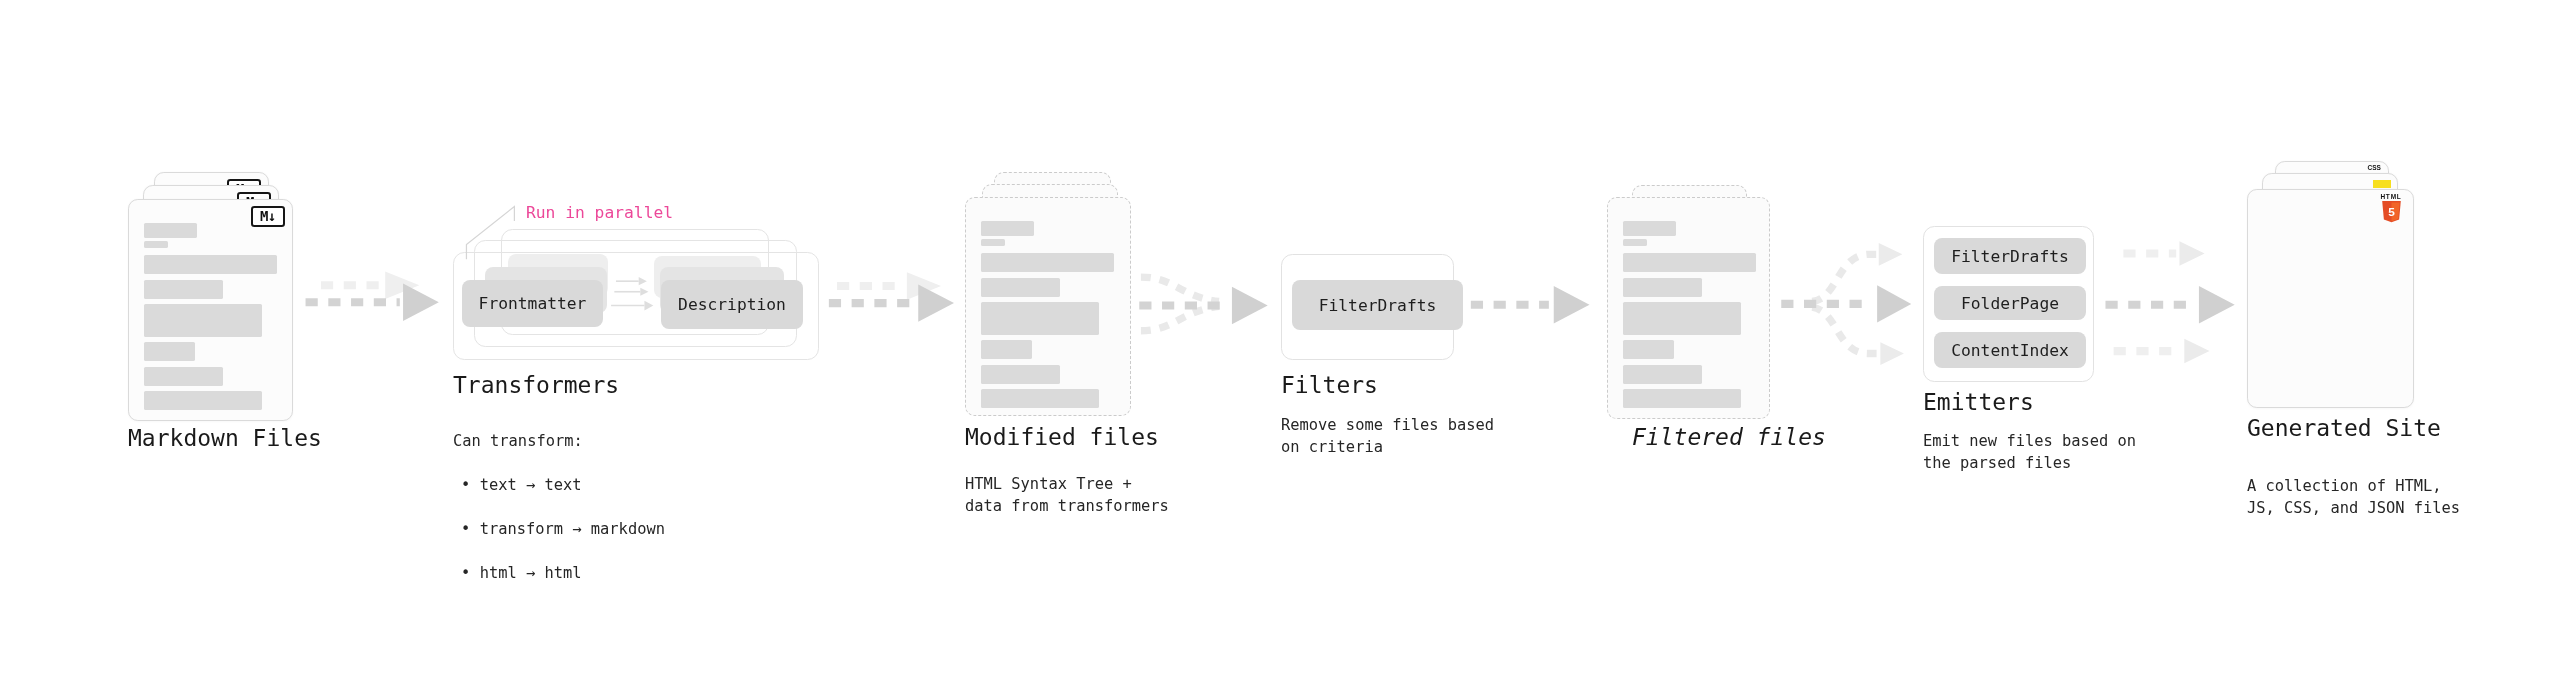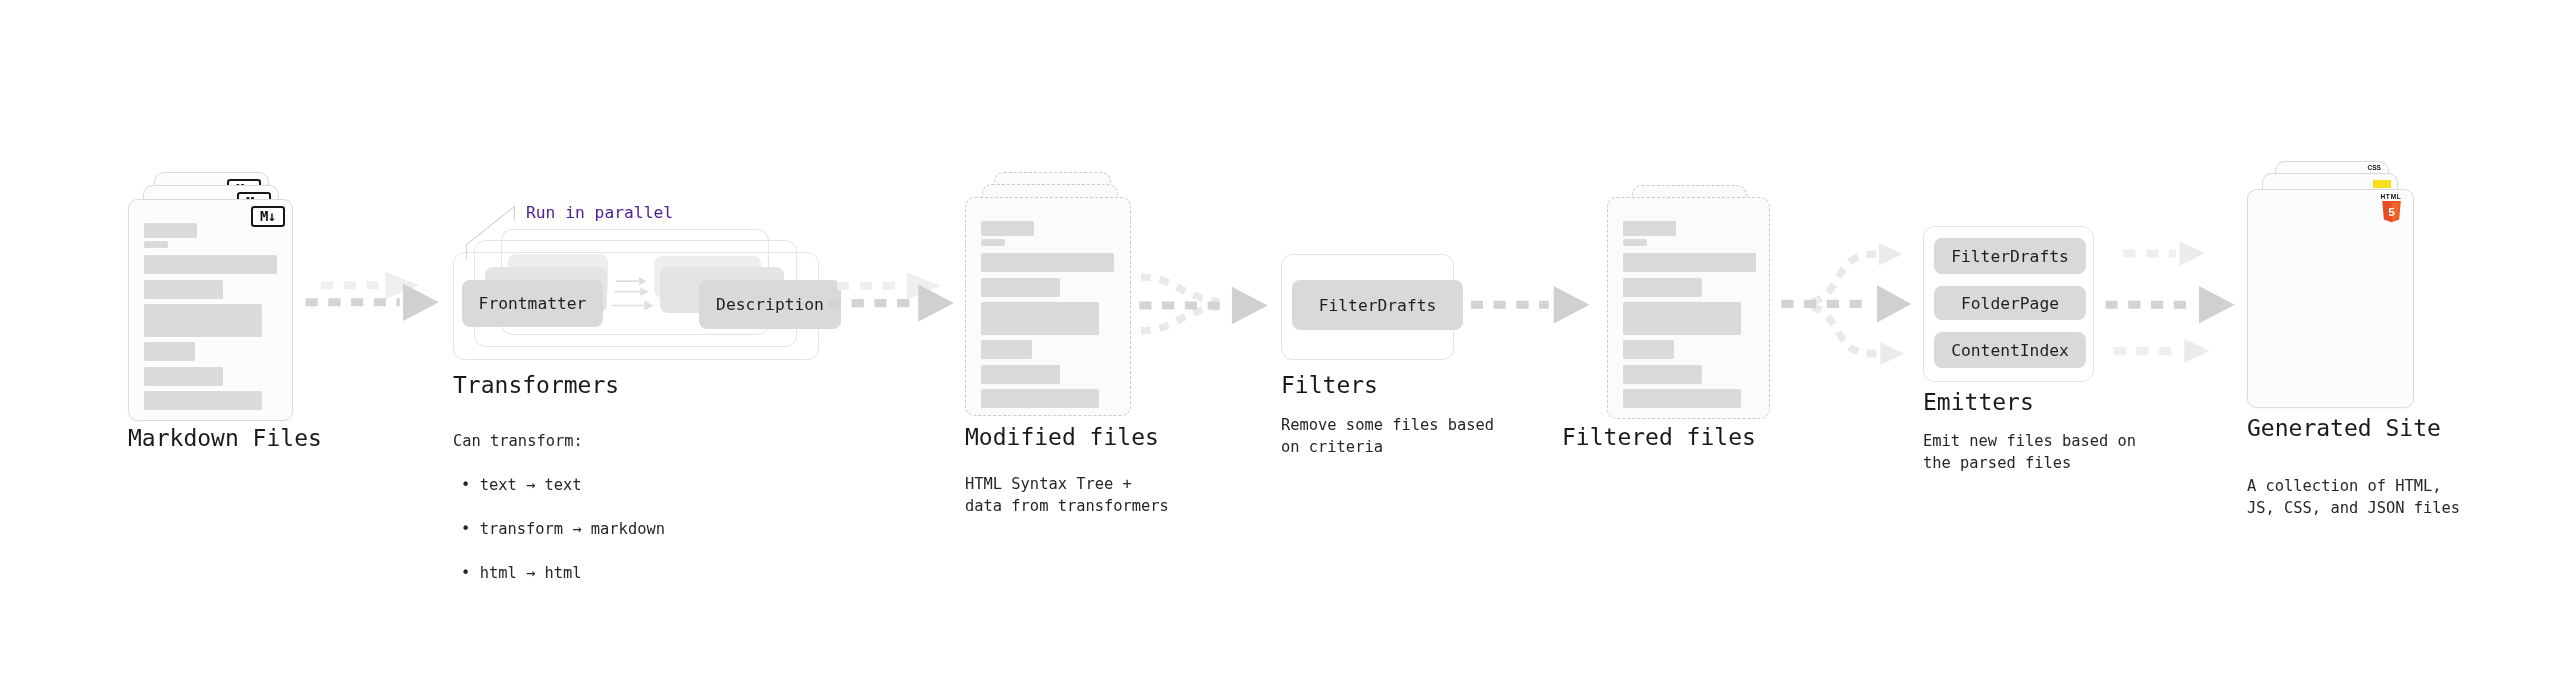--- a/index.html
+++ b/index.html
@@ -47,40 +47,40 @@
   .ghost.l1{background:#e4e4e4;}
   #gh-fm2{left:508px;top:254px;width:100px;height:42px;}
   #gh-fm1{left:485px;top:267px;width:122px;height:46px;}
   #gh-ds2{left:654px;top:256px;width:107px;height:42px;}
   #gh-ds1{left:660px;top:267px;width:124px;height:46px;}
 
   
   .gbox{position:absolute;background:#d9d9d9;border-radius:8.1px;display:flex;align-items:center;
         justify-content:center;font-size:16.3px;color:#1e1e1e;white-space:nowrap;}
   #bx-frontmatter{left:462px;top:280px;width:141px;height:47px;}
-  #bx-description{left:699px;top:280px;width:142px;height:49px;}
+  #bx-description{left:661px;top:280px;width:142px;height:49px;}
   #bx-filterdrafts{left:1292px;top:280px;width:171px;height:50px;}
   #bx-contentpage{left:1934px;top:238px;width:152px;height:36px;}
   #bx-folderpage{left:1934px;top:286px;width:152px;height:34px;}
   #bx-contentindex{left:1934px;top:332px;width:152px;height:36px;}
 
   
   .outer{position:absolute;border:1.6px solid #e2e2e2;border-radius:11.4px;background:#ffffff;box-sizing:border-box;}
   #filters-outer{left:1281px;top:254px;width:173px;height:106px;}
   #emitters-outer{left:1923px;top:226px;width:171px;height:156px;}
 
-  .callout{position:absolute;left:526px;top:203px;font-size:16.3px;color:#4c1d95;white-space:nowrap;}
+  .callout{position:absolute;left:526px;top:203px;font-size:16.3px;color:#ec4899;white-space:nowrap;}
 
   
   .lbl{position:absolute;font-size:23px;line-height:28px;color:#1a1a1a;white-space:nowrap;}
   #lbl-markdown{left:128px;top:424px;}
   #lbl-transformers{left:453px;top:371px;}
   #lbl-modified{left:965px;top:423px;}
   #lbl-filters{left:1281px;top:371px;}
-  #lbl-filtered{left:1562px;top:423px;}
+  #lbl-filtered{left:1632px;top:423px;font-style:italic;}
   #lbl-emitters{left:1923px;top:388px;}
   #lbl-generated{left:2247px;top:414px;}
 
   .desc{position:absolute;font-size:15.4px;line-height:22px;color:#262626;white-space:pre-line;}
   #desc-transform{left:453px;top:408px;}
   #desc-transform .indent{padding-left:8.1px;}
   #desc-modified{left:965px;top:464px;margin-top:9px;}
   #desc-filters{left:1281px;top:414px;}
   #desc-emitters{left:1923px;top:430px;}
   #desc-generated{left:2247px;top:475px;}

